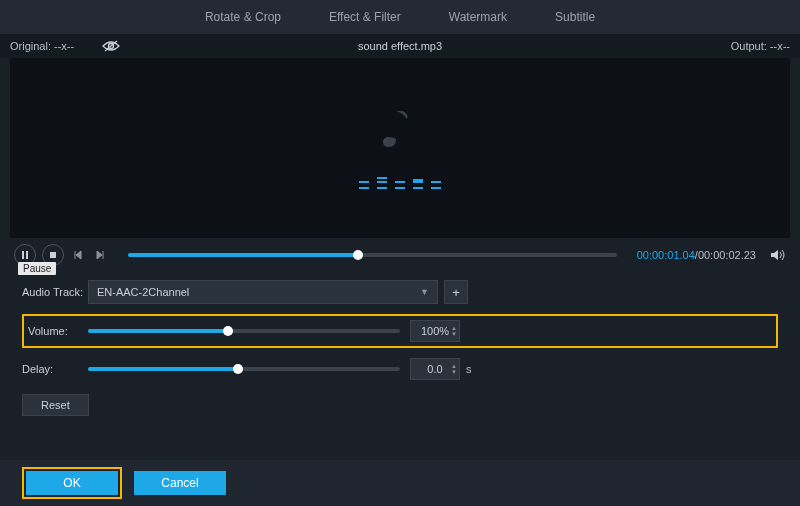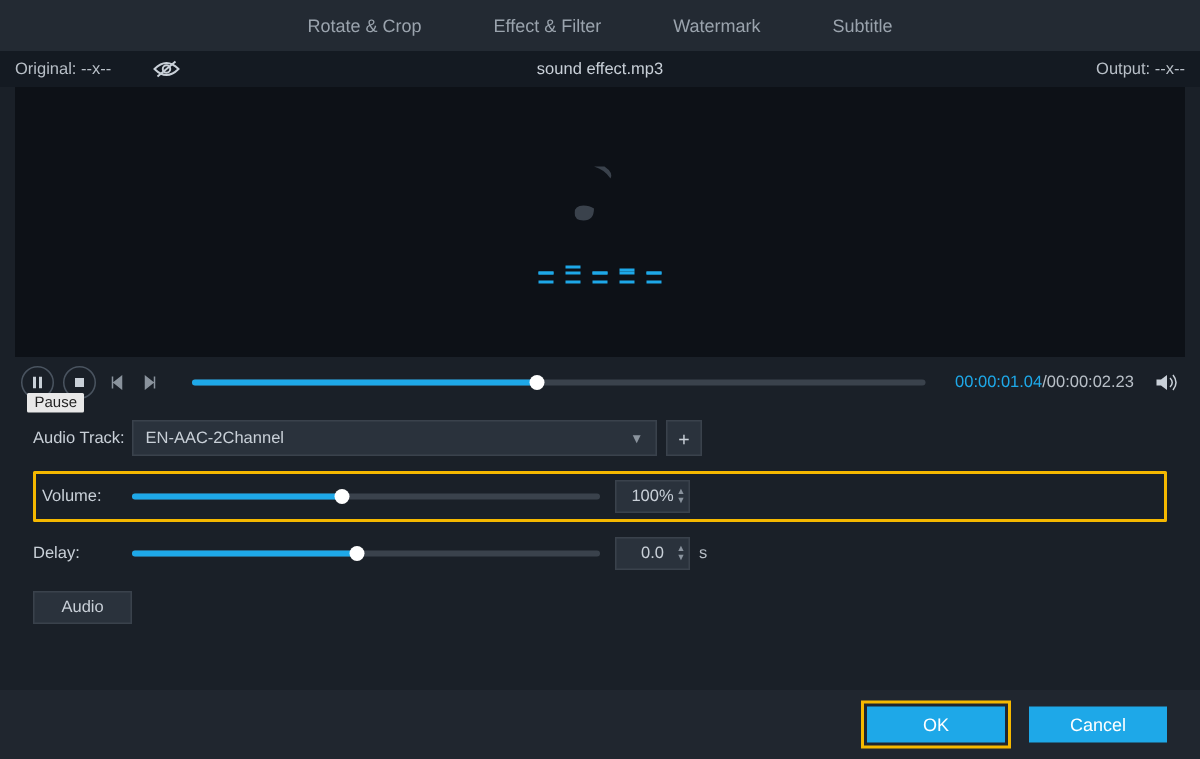--- a/index.html
+++ b/index.html
@@ -39,21 +39,21 @@
 .addbtn{width:22px;height:22px;background:#2a323c;border:1px solid #3a424c;margin-left:6px;display:flex;align-items:center;justify-content:center;cursor:pointer;font-size:13px;color:#c9d0d8}
 .slider{position:relative;height:4px;background:#3a424c;border-radius:2px}
 .slider-fill{height:100%;background:#1ea8e8;border-radius:2px}
 .slider-thumb{width:10px;height:10px;background:#fff;border-radius:50%;position:absolute;top:-3px;transform:translateX(-50%)}
 .valbox{width:48px;height:20px;background:#2a323c;border:1px solid #3a424c;margin-left:10px;display:flex;align-items:center;justify-content:center;font-size:11px;position:relative;color:#c9d0d8}
 .spinners{position:absolute;right:2px;display:flex;flex-direction:column;font-size:6px;line-height:6px;color:#8a939d}
 .unit{margin-left:6px;font-size:11px}
 .hl{border:2px solid #f5b800;padding:4px 4px;border-radius:1px}
 .hl-row{display:flex;align-items:center}
 .resetbtn{background:#2a323c;border:1px solid #3a424c;color:#c9d0d8;padding:4px 18px;font-size:11px;cursor:pointer;margin-top:4px}
-.footer{position:absolute;bottom:0;left:0;right:0;height:46px;background:#20262f;display:flex;align-items:center;justify-content:flex-end;padding:0 22px;gap:12px}
+.footer{position:absolute;bottom:0;left:0;right:0;height:46px;background:#20262f;display:flex;align-items:center;justify-content:flex-start;padding:0 22px;gap:12px}
 .btn{width:92px;height:24px;border:none;font-size:12px;cursor:pointer;color:#fff}
 .btn-ok{background:#1ea8e8}
 .btn-cancel{background:#1ea8e8}
 .hl-ok{border:2px solid #f5b800;padding:2px;display:inline-block}
 svg{display:block}
 </style>
 </head>
 <body>
 
 <div class="tabs">
@@ -160,21 +160,21 @@
       <div class="slider-fill" style="width:48%"></div>
       <div class="slider-thumb" style="left:48%"></div>
     </div>
     <div class="valbox">
       <span>0.0</span>
       <span class="spinners">▲<br>▼</span>
     </div>
     <span class="unit">s</span>
   </div>
 
-  <button class="resetbtn">Audio</button>
+  <button class="resetbtn">Reset</button>
 </div>
 
 <div class="footer">
   <span class="hl-ok">
     <button class="btn btn-ok">OK</button>
   </span>
   <button class="btn btn-cancel">Cancel</button>
 </div>
 
 </body></html>

